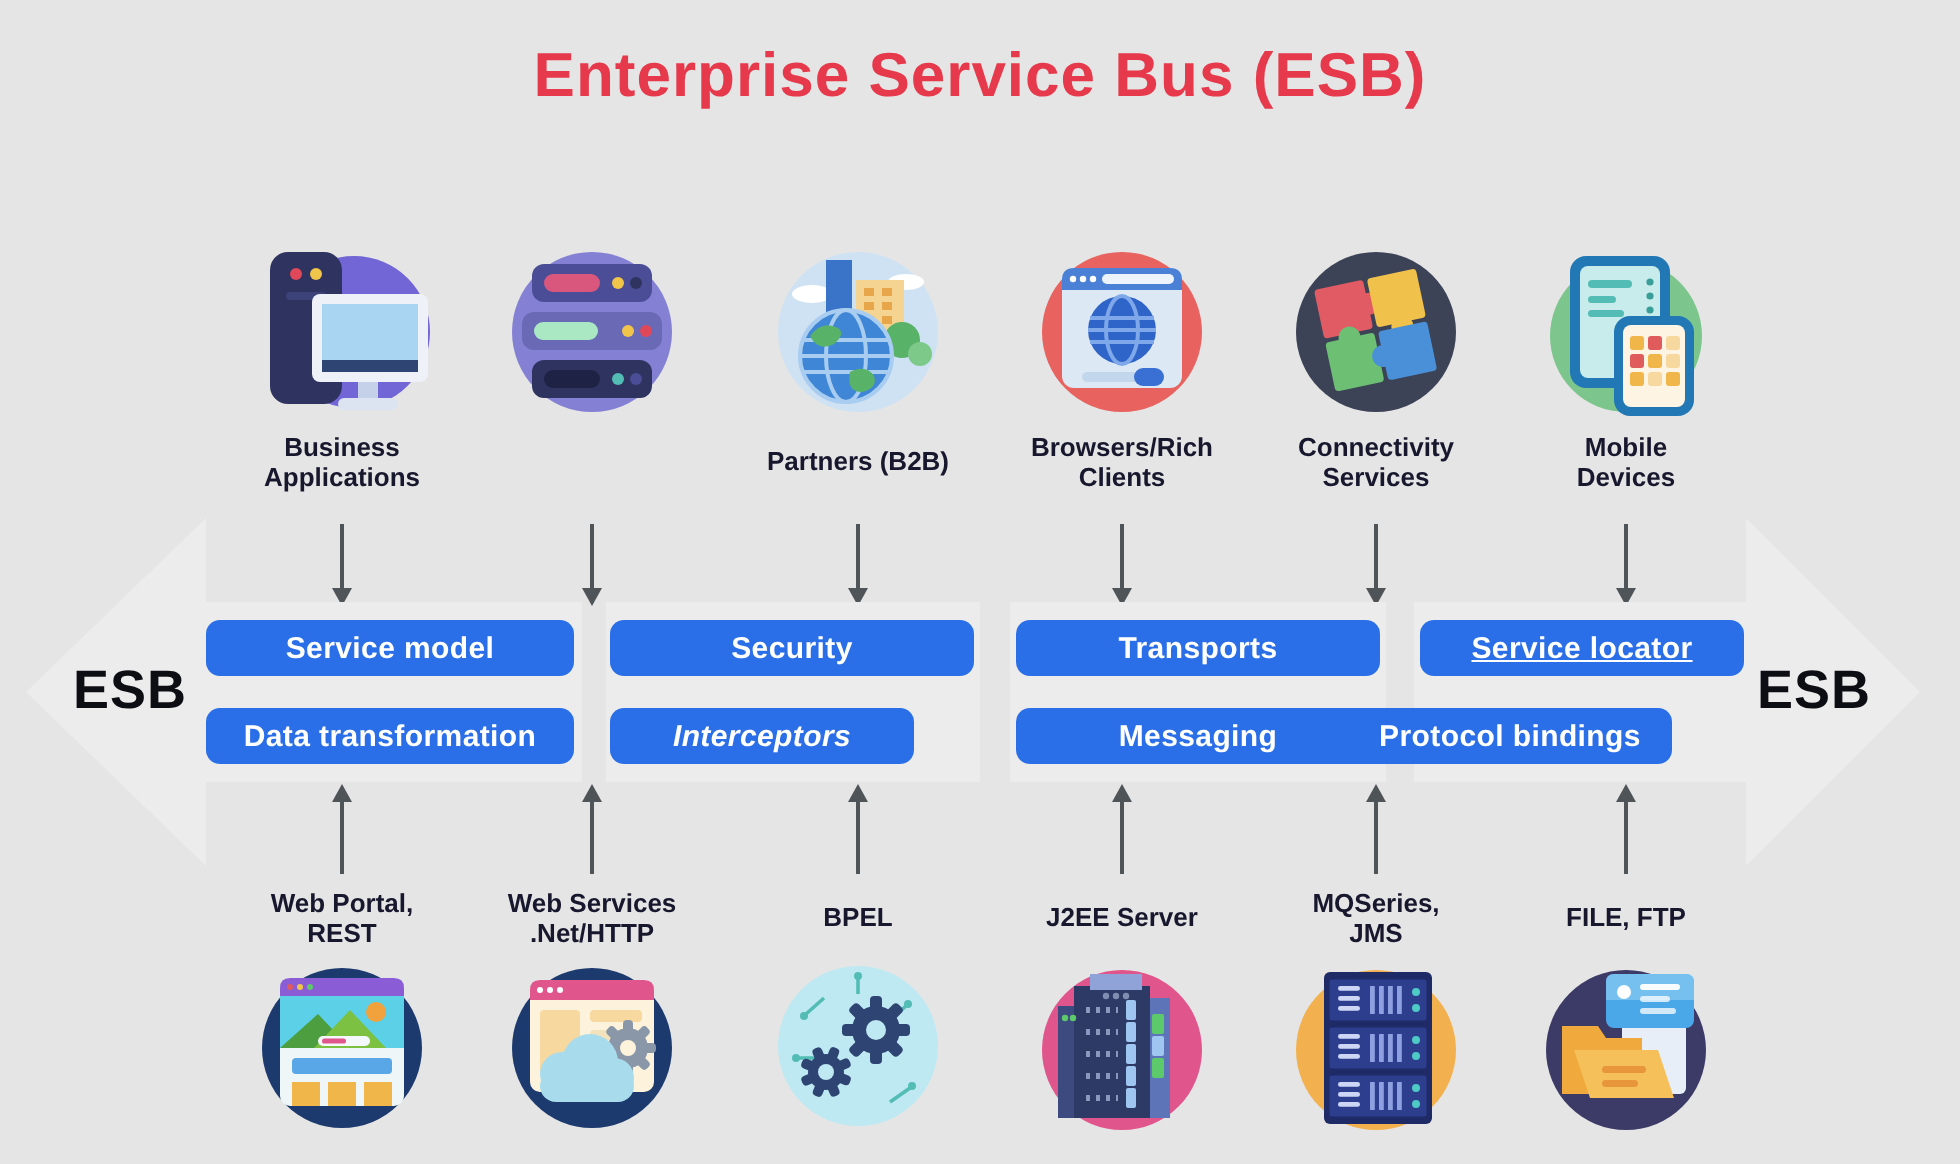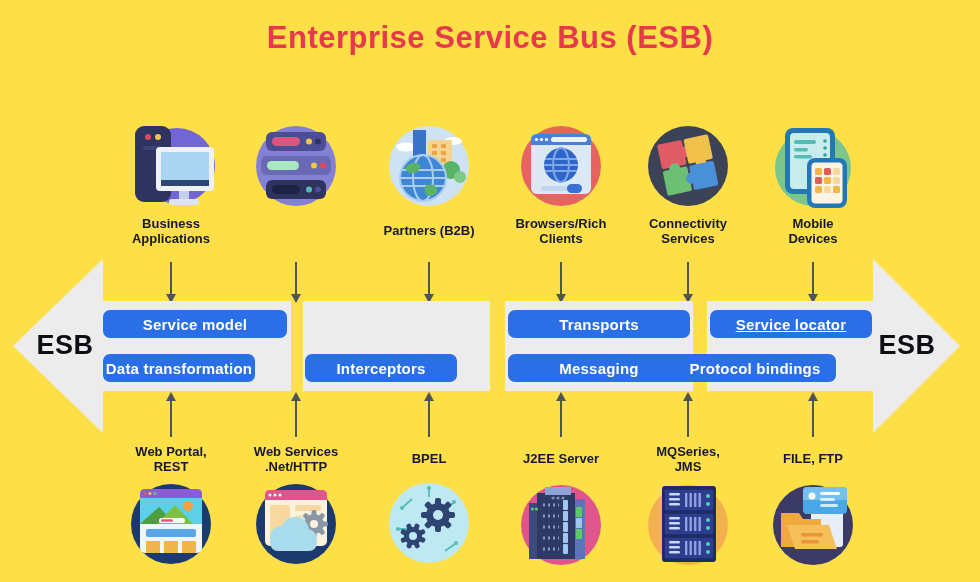--- a/index.html
+++ b/index.html
@@ -1,16 +1,16 @@
 <!DOCTYPE html>
 <html><head>
 <meta charset="utf-8">
 <style>
   html,body{margin:0;padding:0;background:#ffffff;}
-  .canvas{position:relative;width:980px;height:582px;background:#fde047;overflow:hidden;
+  .canvas{position:relative;width:980px;height:582px;background:#e5e5e5;overflow:hidden;
           font-family:"Liberation Sans",sans-serif;}
   .title{position:absolute;left:0;top:20px;width:980px;text-align:center;
          font-size:31px;font-weight:bold;letter-spacing:.5px;color:#e6394b;}
   
   .icon-box{position:absolute;width:92px;height:92px;}
   .icon-box svg{width:92px;height:92px;display:block;}
   .item-label{position:absolute;width:140px;height:38px;display:flex;align-items:center;justify-content:center;
               text-align:center;font-size:13px;font-weight:bold;color:#17172e;line-height:1.18;white-space:pre-line;}
   
   .arrow{position:absolute;width:12px;display:flex;flex-direction:column;align-items:center;}
@@ -194,24 +194,25 @@
   <div class="band-head right"></div>
   <div class="band-seg" style="left:100px;width:191px;"></div>
   <div class="band-seg" style="left:303px;width:187px;"></div>
   <div class="band-seg" style="left:505px;width:188px;"></div>
   <div class="band-seg" style="left:707px;width:167px;"></div>
 
   <div class="esb-text" style="left:30px;">ESB</div>
   <div class="esb-text" style="left:872px;">ESB</div>
 
   <div class="btn row1" style="left:103px;width:184px;">Service model</div>
+  <div class="btn row1" style="left:305px;width:182px;">Security</div>
   <div class="btn row1" style="left:508px;width:182px;">Transports</div>
   <div class="btn row1" style="left:710px;width:162px;text-decoration:underline;">Service locator</div>
-  <div class="btn row2" style="left:103px;width:152px;">Data transformation</div>
-  <div class="btn row2" style="left:305px;width:152px;">Interceptors</div>
+  <div class="btn row2" style="left:103px;width:184px;">Data transformation</div>
+  <div class="btn row2" style="left:305px;width:152px;font-style:italic;">Interceptors</div>
   <div class="btn row2" style="left:508px;width:182px;text-align:center;">Messaging</div>
   <div class="btn row2" style="left:674px;width:162px;">Protocol bindings</div>
 
   <div class="arrow arrow-up" style="left:165px;top:392px;">
       <div class="head"></div>
       <div class="tail" style="height:36px;"></div>
     </div>
   <div class="arrow arrow-up" style="left:290px;top:392px;">
       <div class="head"></div>
       <div class="tail" style="height:36px;"></div>

